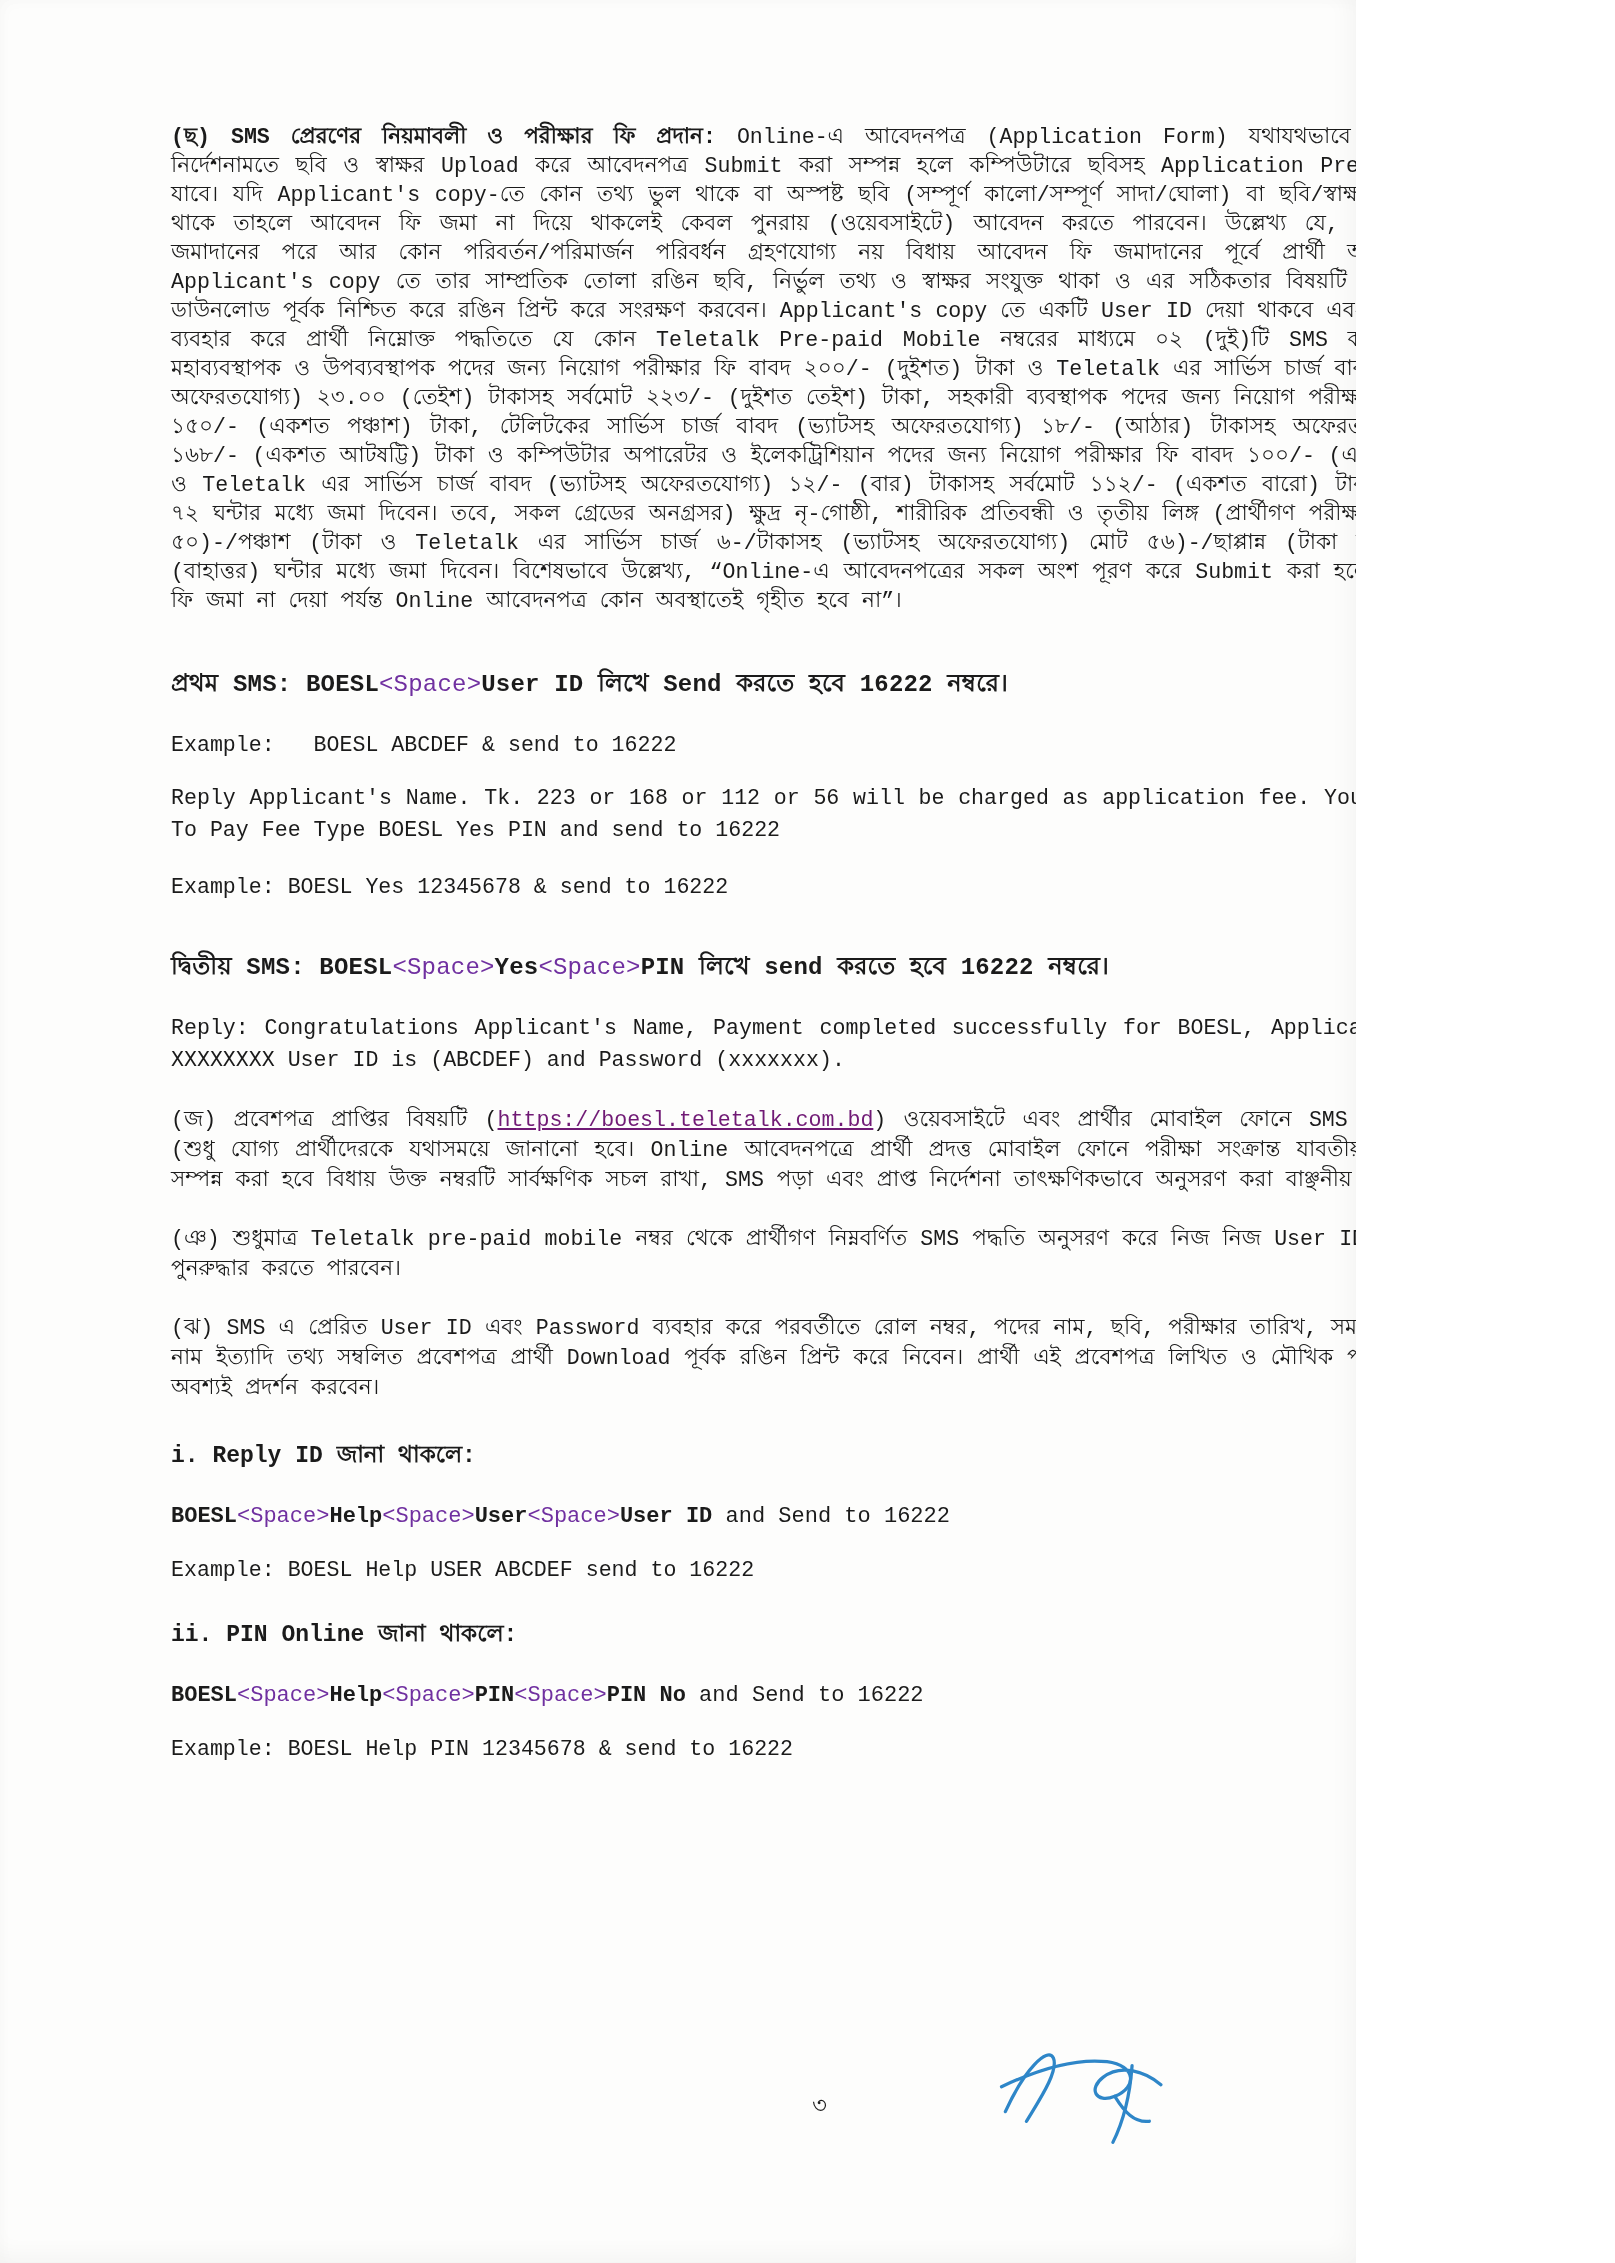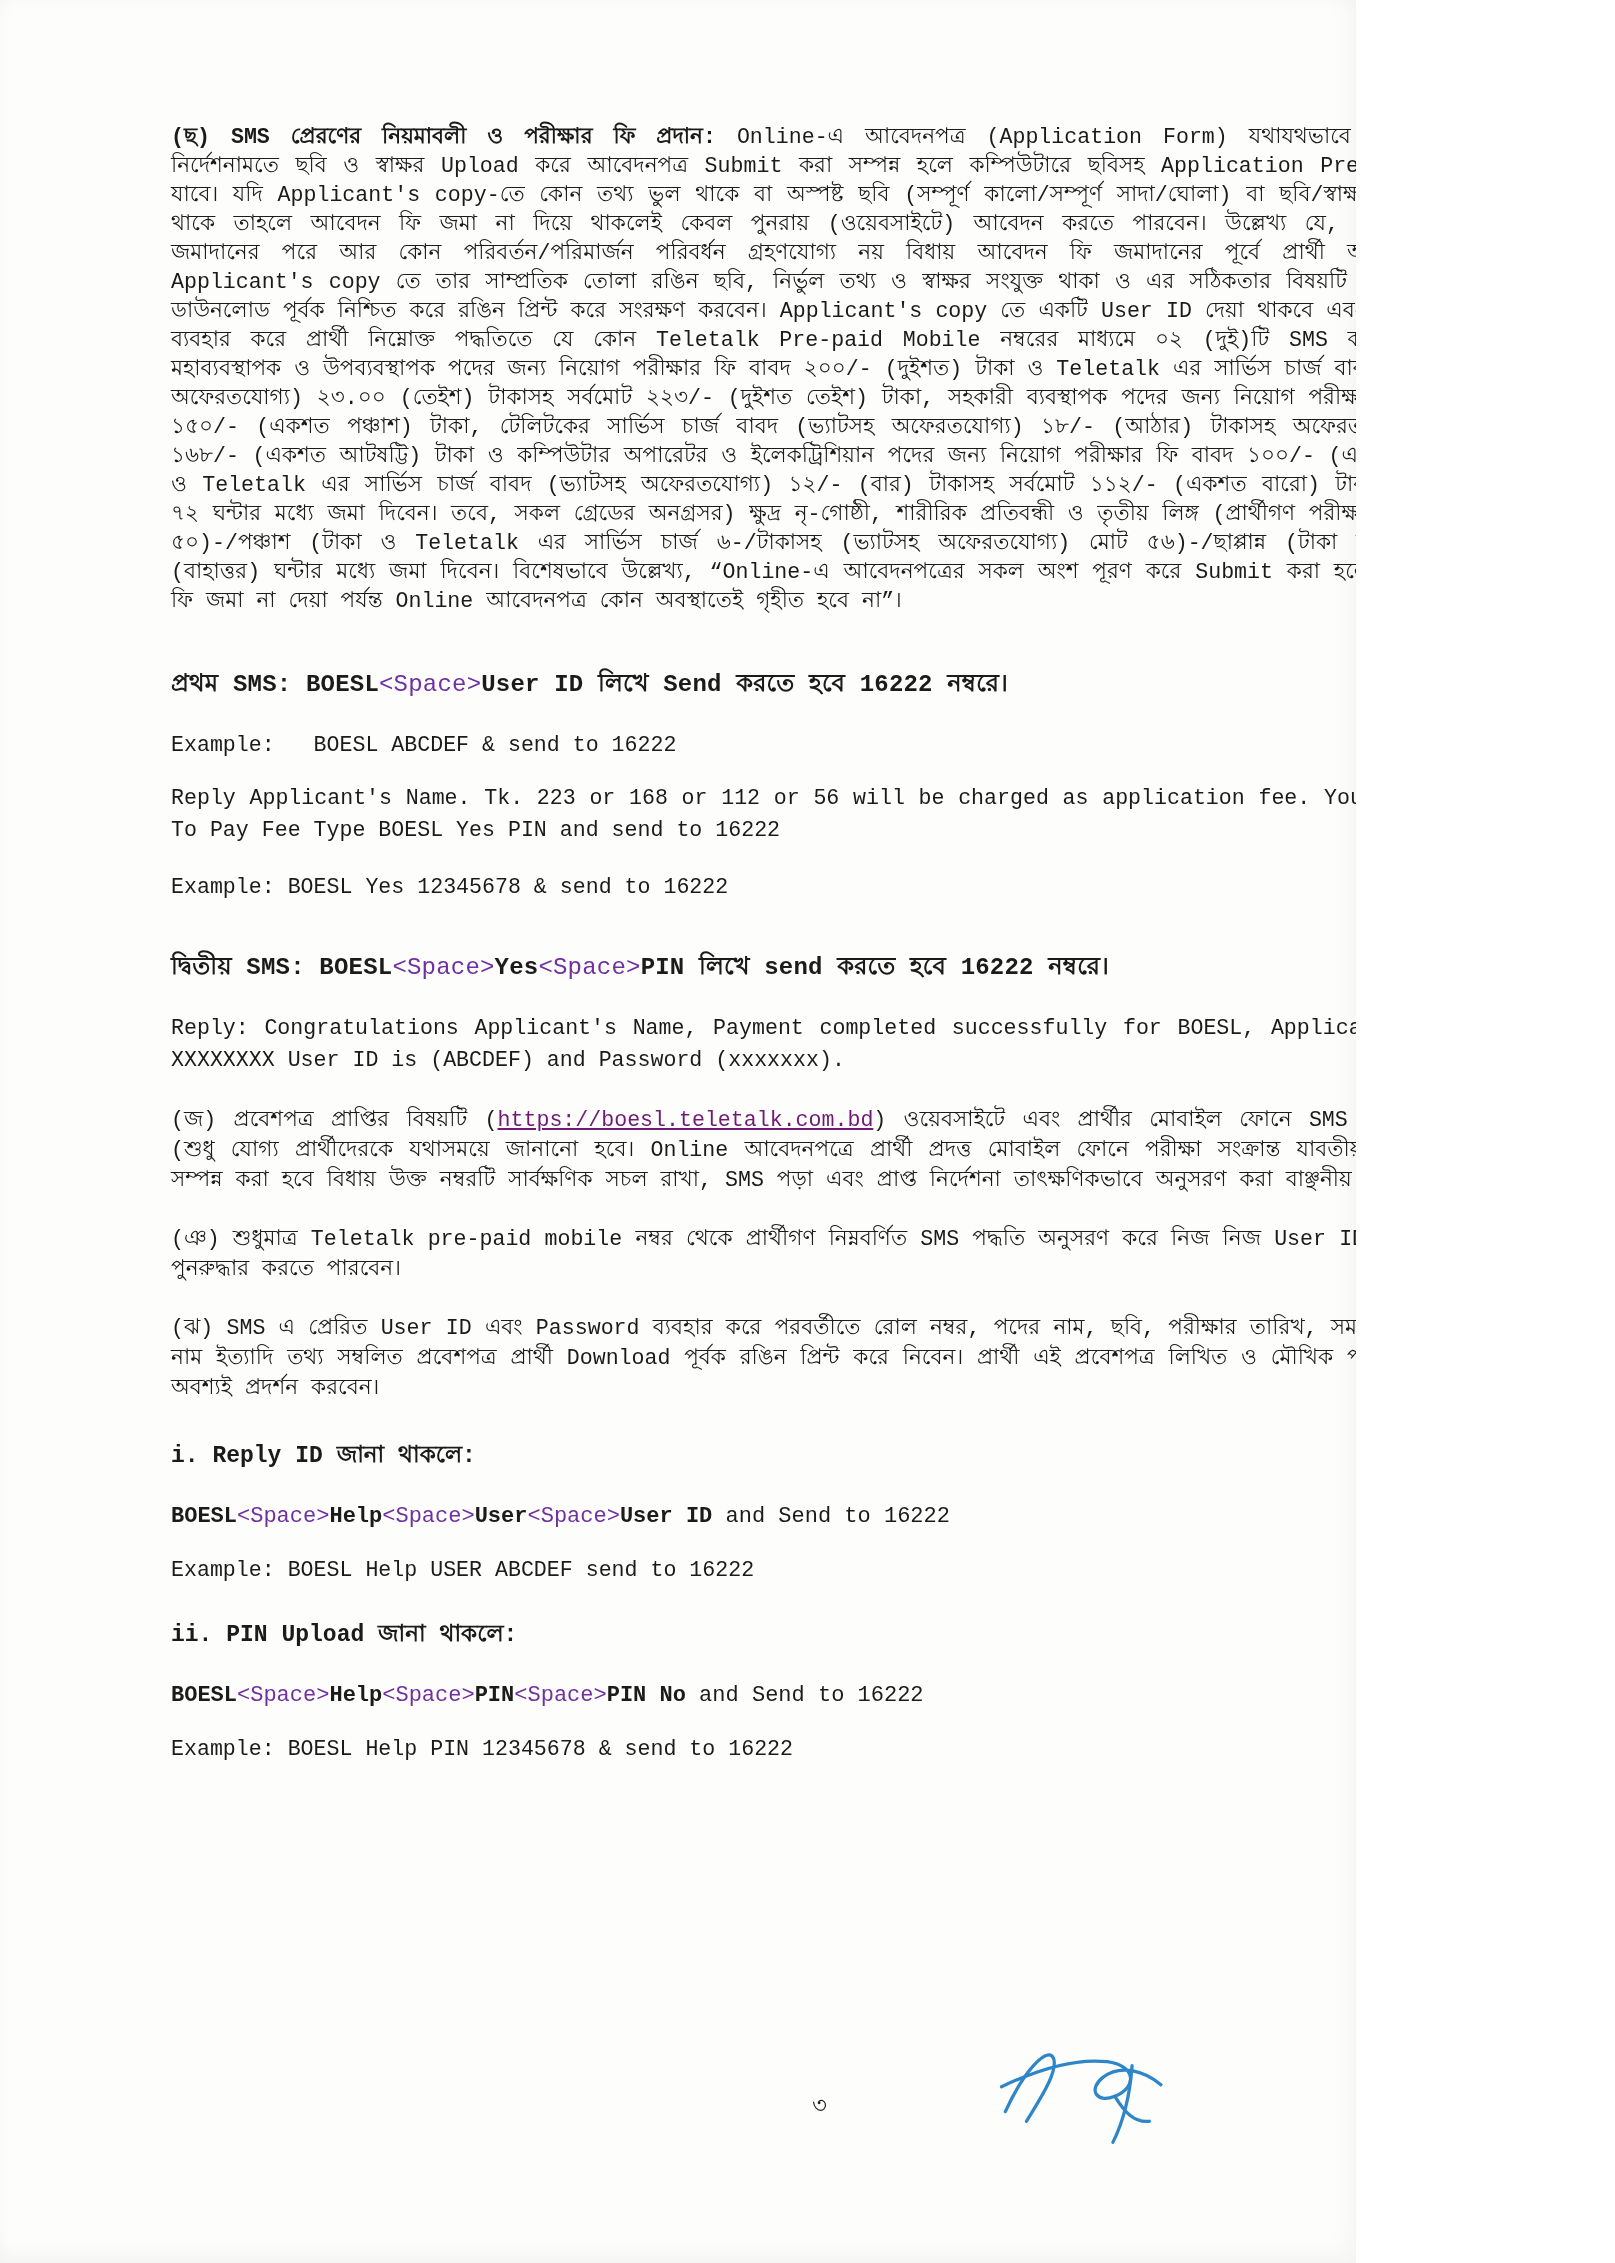--- a/index.html
+++ b/index.html
@@ -110,21 +110,21 @@
     <p class="block-para">(ঞ) শুধুমাত্র Teletalk pre-paid mobile নম্বর থেকে প্রার্থীগণ নিম্নবর্ণিত SMS পদ্ধতি অনুসরণ করে নিজ নিজ User ID এবং PIN পুনরুদ্ধার করতে পারবেন।</p>
 
     <p class="block-para">(ঝ) SMS এ প্রেরিত User ID এবং Password ব্যবহার করে পরবর্তীতে রোল নম্বর, পদের নাম, ছবি, পরীক্ষার তারিখ, সময় ও ভেন্যুর নাম ইত্যাদি তথ্য সম্বলিত প্রবেশপত্র প্রার্থী Download পূর্বক রঙিন প্রিন্ট করে নিবেন। প্রার্থী এই প্রবেশপত্র লিখিত ও মৌখিক পরীক্ষার সময় অবশ্যই প্রদর্শন করবেন।</p>
 
     <p class="heading">i. Reply ID জানা থাকলে:</p>
 
     <p class="cmd"><span class="code">BOESL</span><span class="space-tag">&lt;Space&gt;</span><span class="code">Help</span><span class="space-tag">&lt;Space&gt;</span><span class="code">User</span><span class="space-tag">&lt;Space&gt;</span><span class="code">User ID</span><span> and Send to 16222</span></p>
 
     <p class="example">Example: BOESL Help USER ABCDEF send to 16222</p>
 
-    <p class="heading">ii. PIN Upload জানা থাকলে:</p>
+    <p class="heading">ii. PIN Online জানা থাকলে:</p>
 
     <p class="cmd"><span class="code">BOESL</span><span class="space-tag">&lt;Space&gt;</span><span class="code">Help</span><span class="space-tag">&lt;Space&gt;</span><span class="code">PIN</span><span class="space-tag">&lt;Space&gt;</span><span class="code">PIN No</span><span> and Send to 16222</span></p>
 
     <p class="example">Example: BOESL Help PIN 12345678 &amp; send to 16222</p>
 
   </div>
 
   <div class="footer-number">৩</div>
 
   <svg class="signature" width="192" height="125" viewBox="0 0 200 130" aria-hidden="true">

